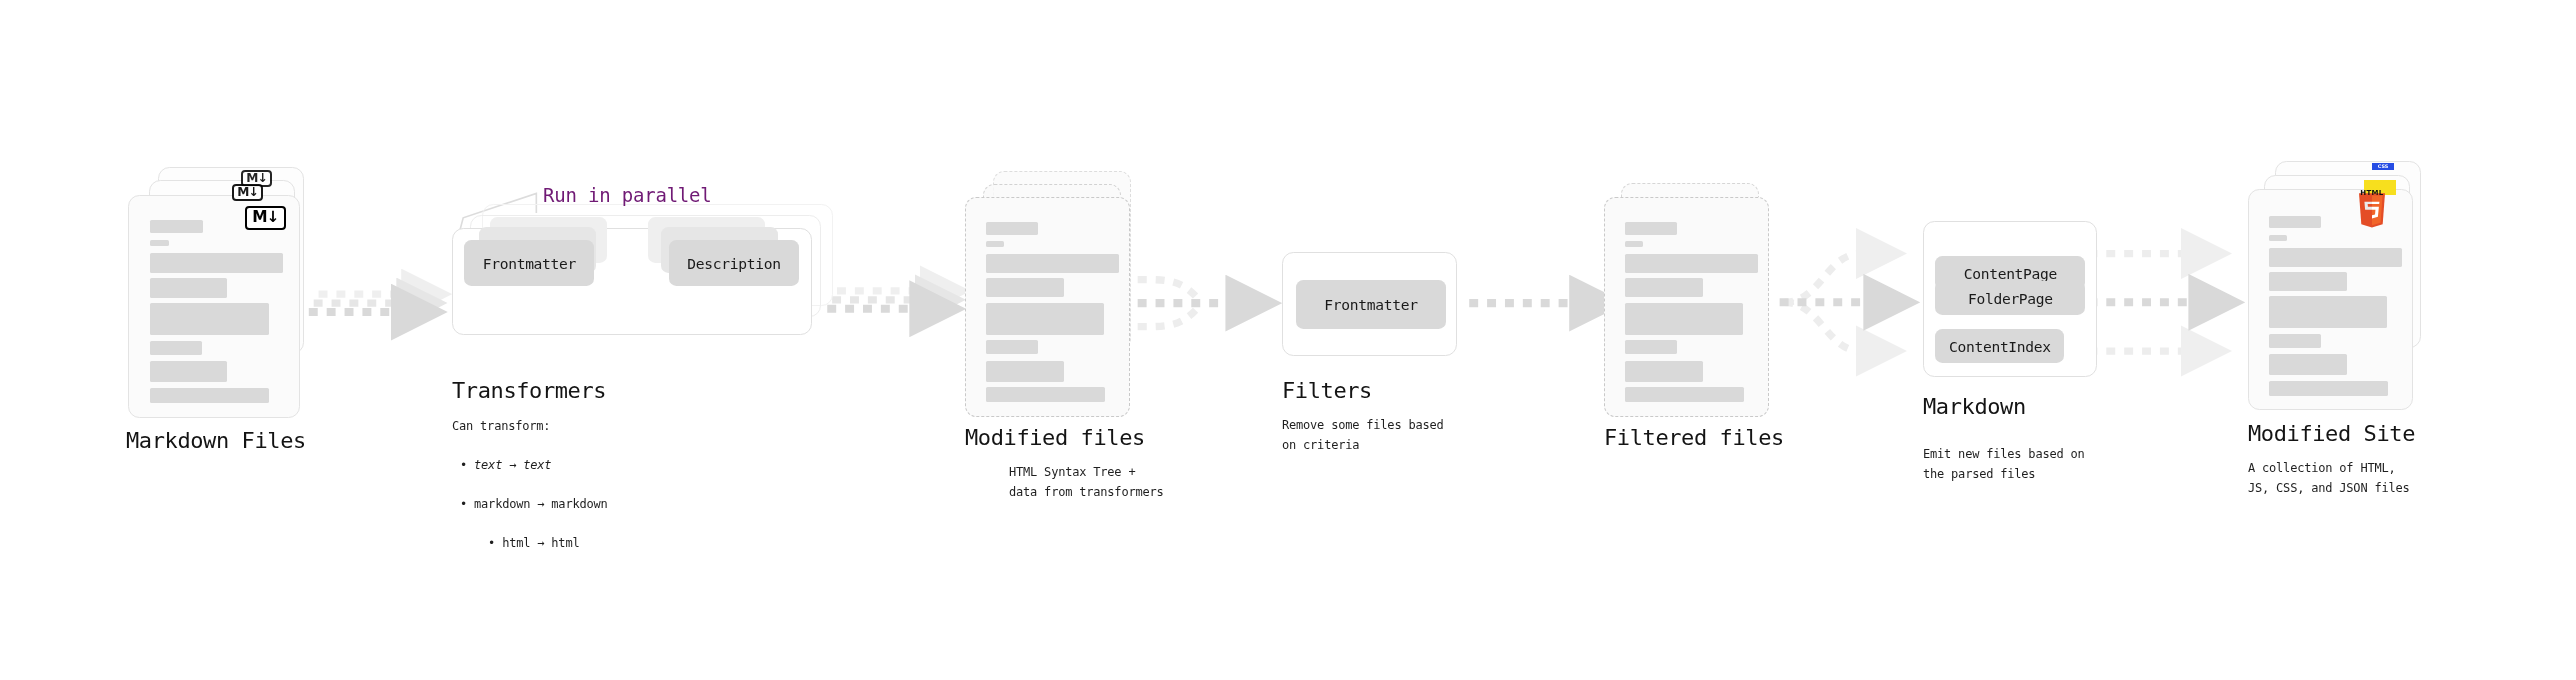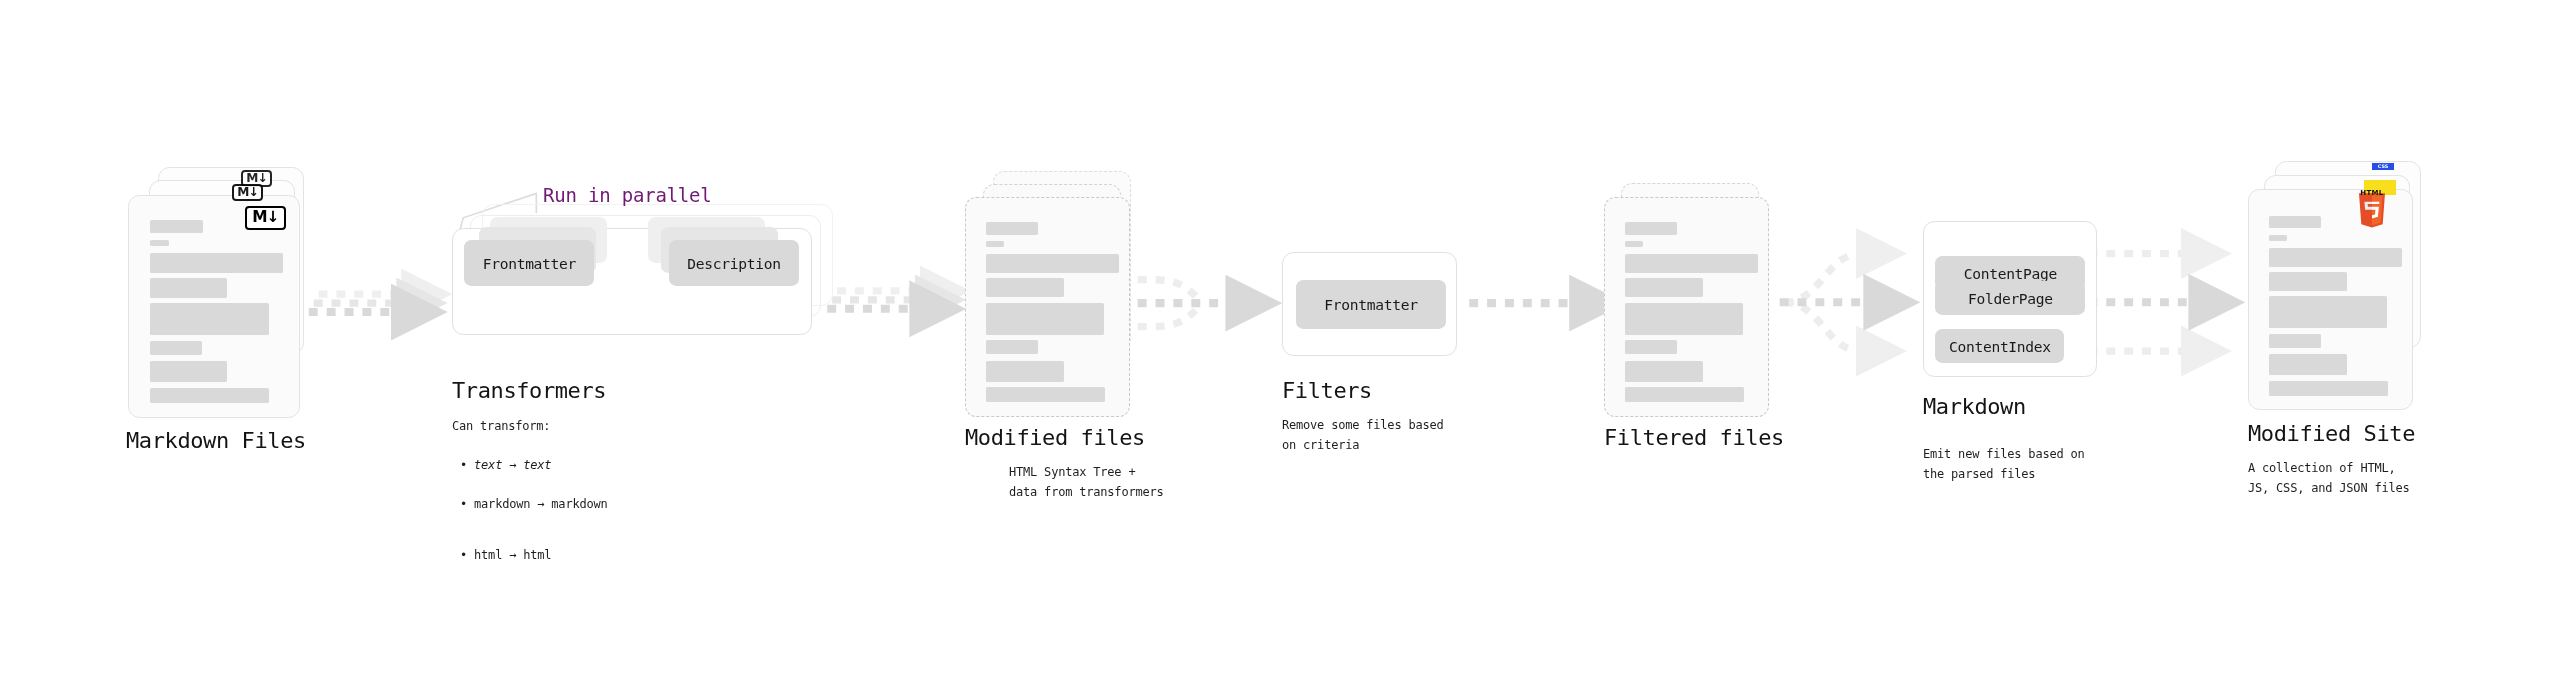--- a/index.html
+++ b/index.html
@@ -213,21 +213,21 @@
   </div>
   <div class="node-title" style="left:452px;top:378px;">Transformers</div>
   <div class="node-desc" style="left:452px;top:417px;">Can transform:</div>
   <div style="position:absolute;left:460px;top:436px;">
     <div class="node-desc" style="position:relative;left:0;top:0;font-style:italic;">
       <span>•&nbsp;</span><span>text → text</span>
     </div>
     <div class="node-desc" style="position:relative;left:0;top:0;">
       <span>•&nbsp;</span><span>markdown → markdown</span>
     </div>
-    <div class="node-desc" style="position:relative;left:0;top:12px;">
+    <div class="node-desc" style="position:relative;left:0;top:0;text-align:center;">
       <span>•&nbsp;</span><span>html → html</span>
     </div>
   </div>
 
   <div class="doc-stack">
     <div class="doc dashed abs" style="left:993px;top:171px;width:138px;height:179px;opacity:.62;"></div>
     <div class="doc dashed abs" style="left:983px;top:184px;width:138px;height:179px;opacity:.8;"></div>
     <div class="doc dashed abs" style="left:965px;top:197px;width:165px;height:220px;">
       <div class="skel" style="left:19.5px;top:24.4px;width:52px;height:12.2px;"></div>
       <div class="skel" style="left:19.5px;top:43px;width:18.7px;height:5.7px;"></div>

